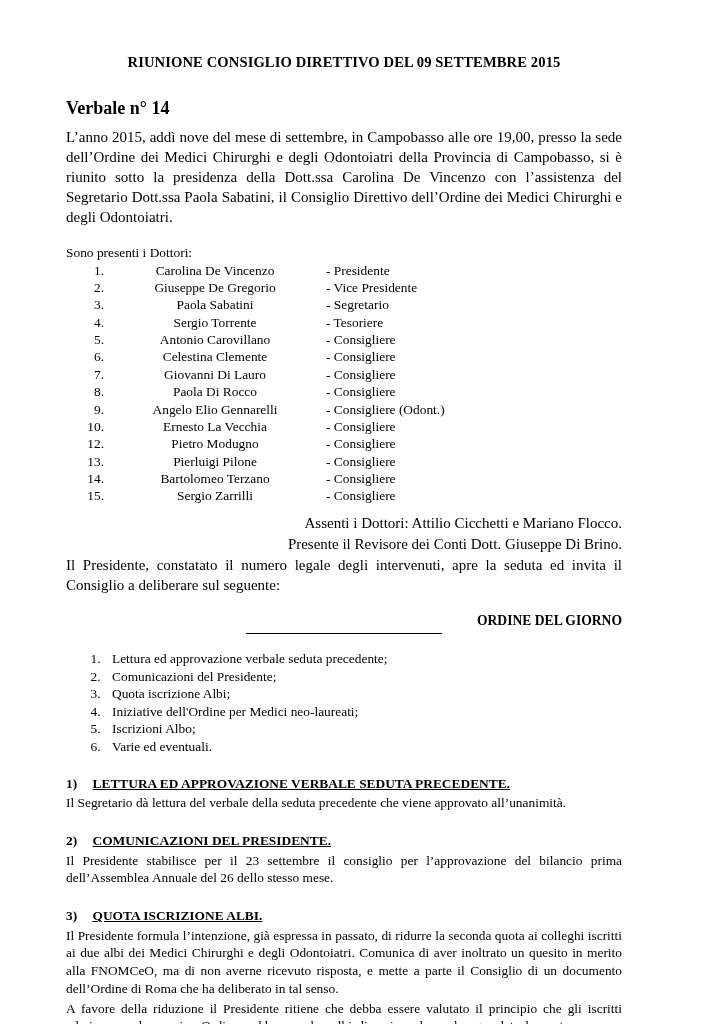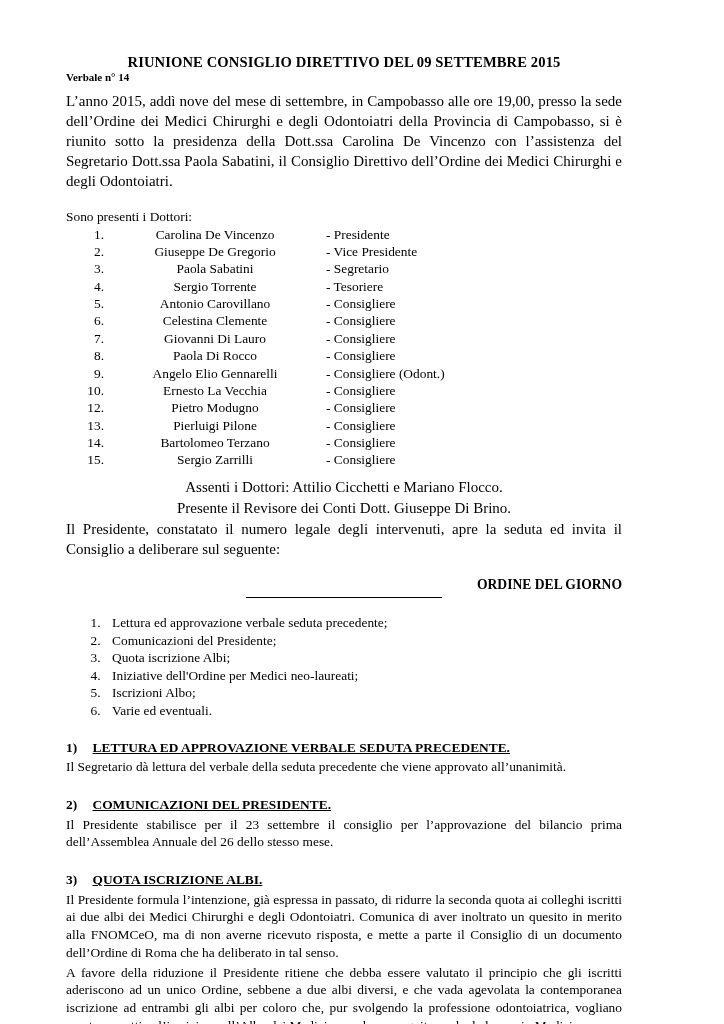--- a/index.html
+++ b/index.html
@@ -22,29 +22,30 @@
   }
   .doc-title {
     text-align: center;
     font-weight: bold;
     font-size: 14.6px;
     letter-spacing: 0.1px;
     margin: 8px 0 0 0;
   }
   .verbale {
     font-weight: bold;
-    font-size: 11px;
+    font-size: 18px;
+    margin-top: 27px;
   }
   p.body {
     font-size: 15px;
     line-height: 1.33;
     text-align: justify;
     margin: 9px 0 0 0;
   }
-  p.body.nojust { text-align: center; }
+  p.body.nojust { text-align: right; }
   .presenti-intro {
     font-size: 13.4px;
     margin: 17px 0 0 0;
   }
   table.members {
     border-collapse: collapse;
     margin: 1px 0 0 0;
     font-size: 13.4px;
   }
   table.members td {

